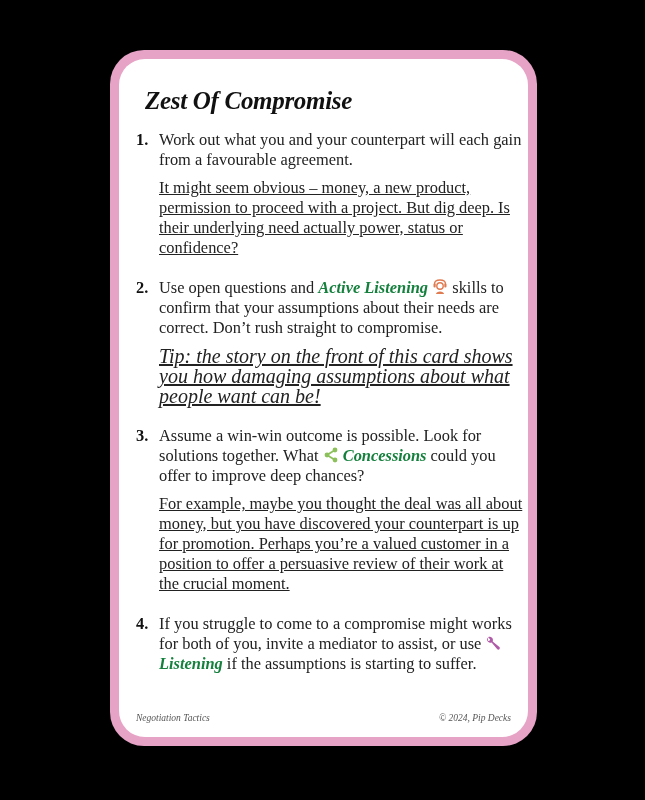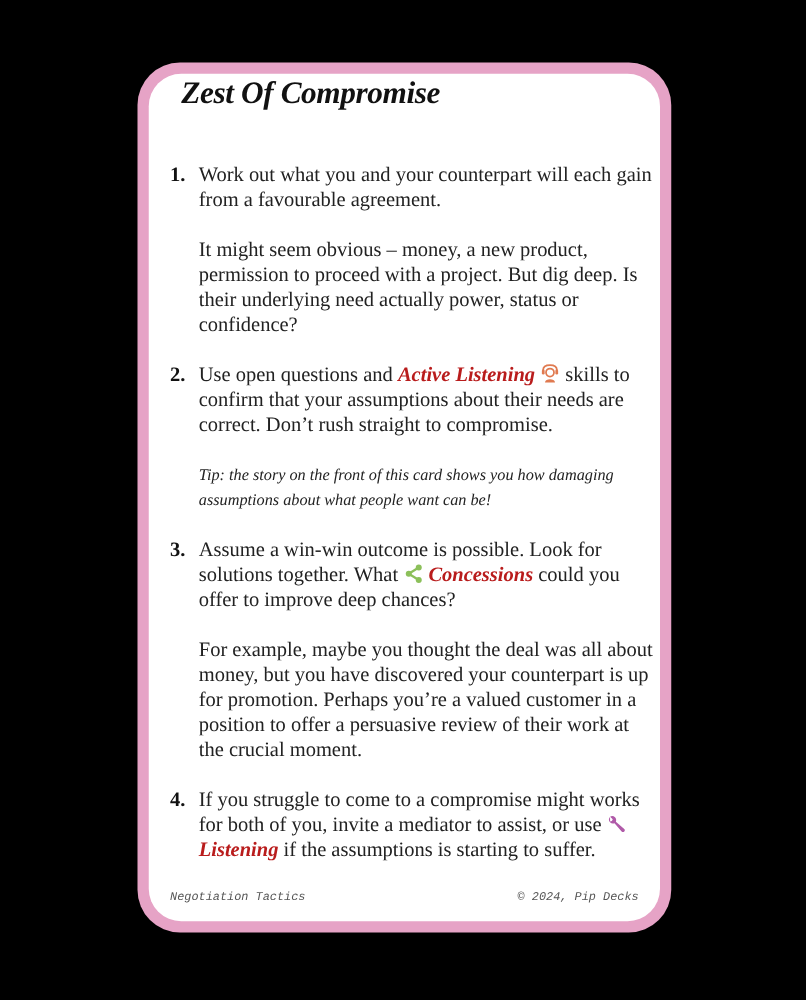--- a/index.html
+++ b/index.html
@@ -25,21 +25,21 @@
       left: 9px;
       top: 9px;
       right: 9px;
       bottom: 9px;
       background: #ffffff;
       border-radius: 26px;
     }
     .title {
       position: absolute;
       left: 26px;
-      top: 2px;
+      top: 28px;
       font-family: "Liberation Serif", "DejaVu Serif", serif;
       font-style: italic;
       font-weight: bold;
       font-size: 25px;
       color: #111111;
       letter-spacing: -0.3px;
       margin: 0;
     }
     .steps {
       position: absolute;
@@ -56,44 +56,44 @@
       padding-left: 23px;
     }
     .step-num {
       position: absolute;
       left: 0;
       top: 0;
       font-weight: bold;
       color: #111111;
     }
     .para { margin: 0; }
-    .para + .para { margin-top: 20px; }
+    .para + .para { margin-top: 8px; text-decoration: underline; }
     .step + .step { margin-top: 20px; }
     .tip {
       font-style: italic;
-      font-size: 13px;
+      font-size: 20px;
     }
     .ref {
       font-style: italic;
       font-weight: bold;
-      color: #b91c1c;
+      color: #15803d;
     }
     .icon {
       display: inline-block;
       vertical-align: -2px;
       width: 16px;
       height: 16px;
     }
     .icon svg { width: 16px; height: 16px; display: block; }
     .footer {
       position: absolute;
       left: 17px;
       right: 17px;
       bottom: 14px;
-      font-family: Liberation Mono, monospace;
+      font-family: Liberation Serif, serif;
       font-style: italic;
       font-size: 9.5px;
       color: #555555;
       display: flex;
       justify-content: space-between;
       align-items: center;
     }
   </style>
 </head>
 <body>

